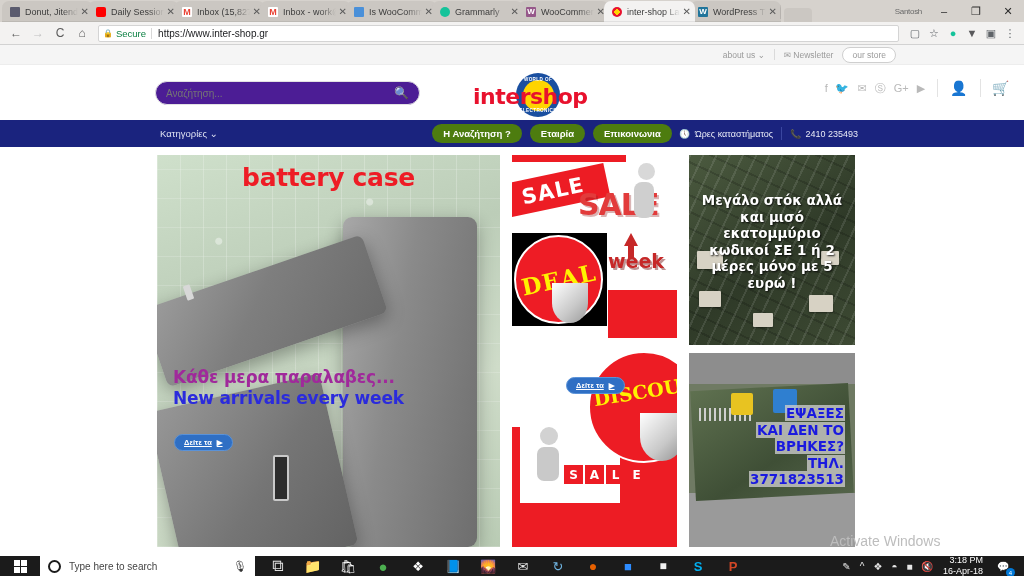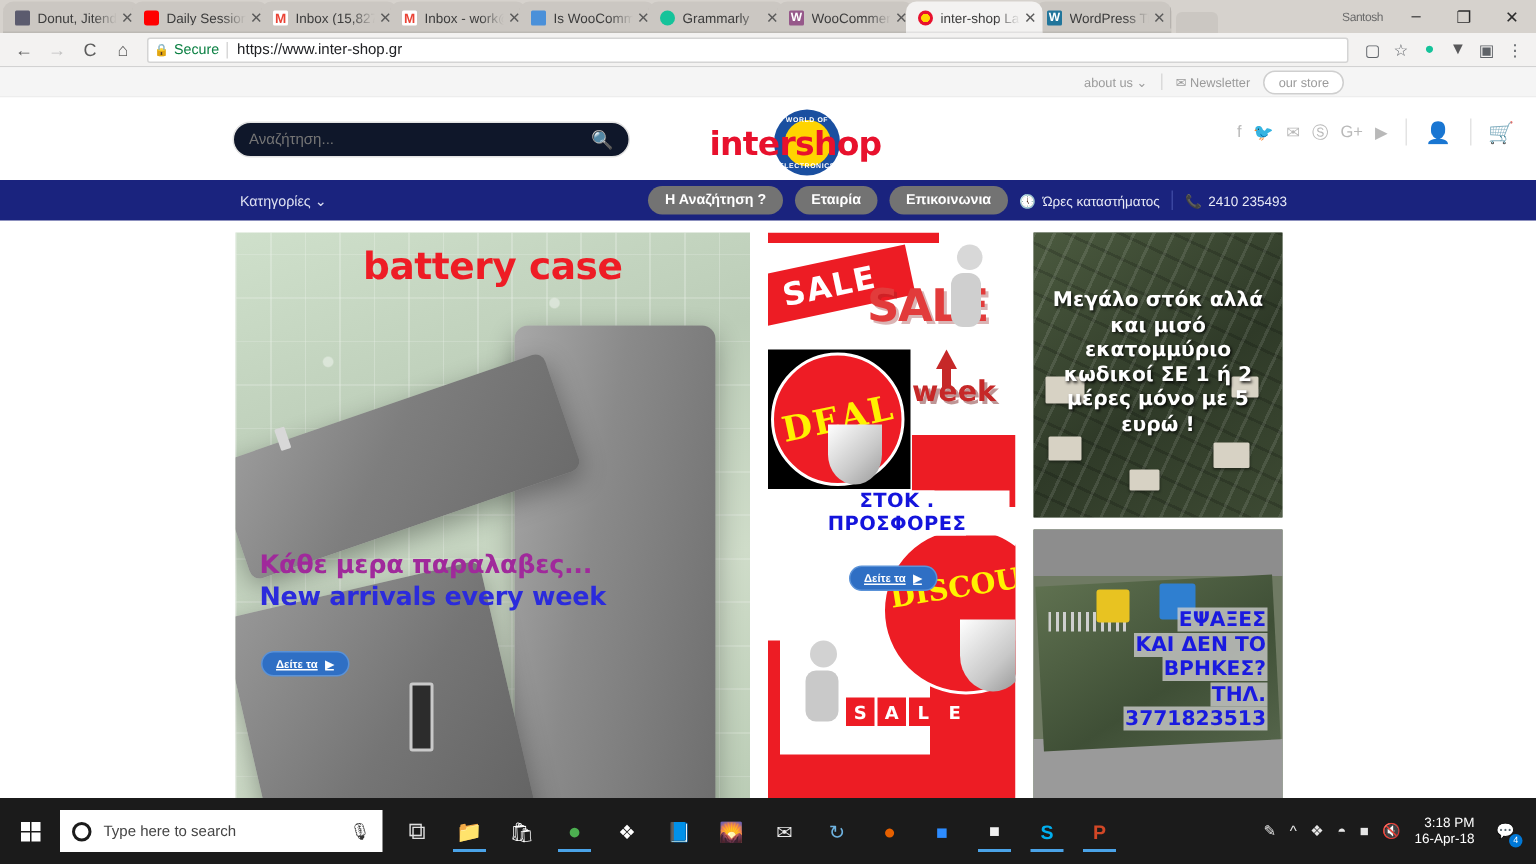--- a/index.html
+++ b/index.html
@@ -109,21 +109,21 @@
     font-size: 8.5px; color: #9a9a9a; background: #fff;
   }
 
   .header {
     height: 55px; display: flex; align-items: center; position: relative; background: #fff;
   }
   .searchwrap {
     position: absolute; left: 155px; top: 16px;
     width: 265px; height: 24px;
     border: 1px solid #e2e2e2; border-radius: 13px;
-    display: flex; align-items: center; padding: 0 10px; background: #0f172a;
+    display: flex; align-items: center; padding: 0 10px; background: #4c1d95;
   }
   .searchwrap input {
     border: none; outline: none; flex: 1 1 auto; font-size: 10px; color: #b5b5b5;
     font-family: "Liberation Sans", sans-serif; background: transparent;
   }
   .search-ico { font-size: 12px; color: #888; }
 
   .logo { position: absolute; left: 473px; top: 8px; width: 122px; height: 46px; }
   .logo .badge {
     position: absolute; left: 43px; top: 0; width: 44px; height: 44px;
@@ -156,21 +156,21 @@
 
   .nav {
     height: 27px; background: #1a237e;
     display: flex; align-items: center; position: relative;
   }
   .nav .cats { margin-left: 160px; font-size: 9.5px; color: #dfe2f2; text-align: right; }
   .nav .right {
     margin-left: auto; display: flex; align-items: center; gap: 8px; padding-right: 166px;
   }
   .pill {
-    background: #737373; border-radius: 12px; padding: 4px 11px;
+    background: #4d7c0f; border-radius: 12px; padding: 4px 11px;
     font-size: 9.5px; color: #fff; font-weight: bold;
   }
   .navtxt { font-size: 9px; color: #e8eaf6; display: flex; align-items: center; gap: 4px; }
   .nsep { width: 1px; height: 13px; background: #3a46a0; }
 
   
   .bannerrow {
     margin-top: 8px; height: 392px; position: relative;
   }
 
@@ -360,21 +360,21 @@
   }
   .promo.p2 .ptext2 span { background: rgba(205,205,205,.78); padding: 0 1px; }
 
   .watermark {
     position: absolute; left: 830px; top: 488px; color: #bdbdbd; pointer-events: none;
   }
   .watermark .w1 { font-size: 14px; }
 
   
   .taskbar {
-    position: absolute; left: 0; bottom: 0; width: 1024px; height: 44px;
+    position: absolute; left: 0; bottom: 0; width: 1024px; height: 20px;
     background: #1b1b1b; display: flex; align-items: center;
   }
   .startbtn { width: 40px; height: 28px; display:flex; align-items:center; justify-content:center; }
   .winlogo { width: 13px; height: 13px;
     background:
       linear-gradient(#fff,#fff) 0 0/6px 6px no-repeat,
       linear-gradient(#fff,#fff) 7px 0/6px 6px no-repeat,
       linear-gradient(#fff,#fff) 0 7px/6px 6px no-repeat,
       linear-gradient(#fff,#fff) 7px 7px/6px 6px no-repeat;
   }
@@ -588,24 +588,20 @@
         <div class="cubes">
           <div class="cube">S</div>
           <div class="cube">A</div>
           <div class="cube">L</div>
           <div class="cube">E</div>
         </div>
         <div class="discwrap">
           <div class="disccircle"></div>
           <div class="disctxt">DISCOUNT</div>
           <div class="discpeel"></div>
-        </div>
-        <div class="stoktxt">
-          <span>ΣΤΟΚ .</span><br>
-          <span>ΠΡΟΣΦΟΡΕΣ</span>
         </div>
         <div class="cta">
             <span>Δείτε τα</span>
             <span>▶</span>
           </div>
       </div>
 
       <div class="promo p1">
         <div class="pcb"></div>
         <div class="chip" style="left:8px;top:96px;width:26px;height:18px"></div>

